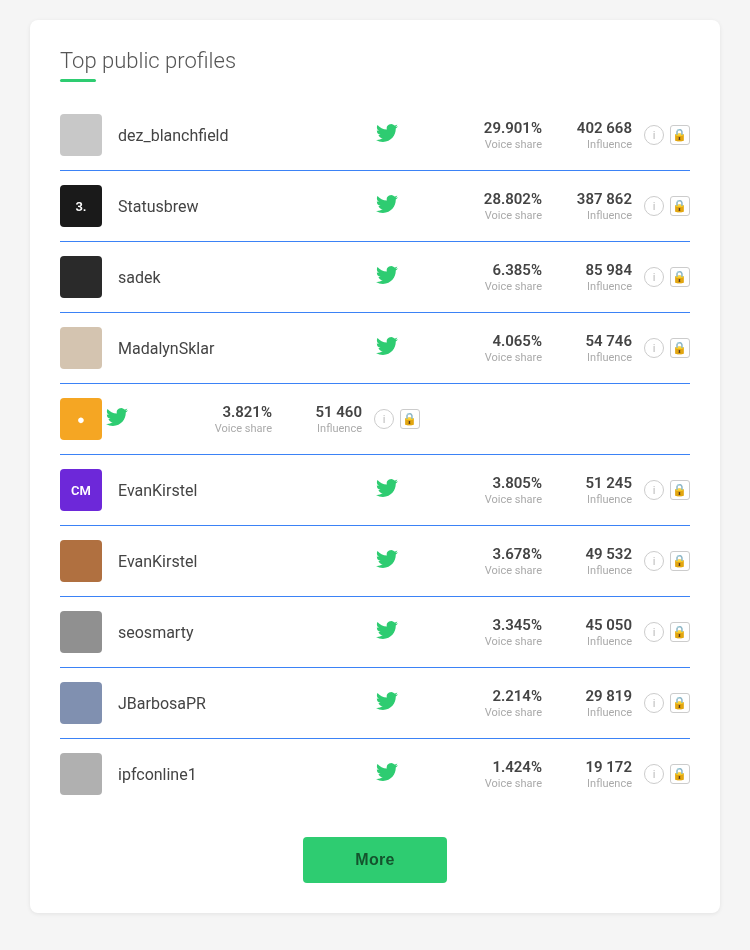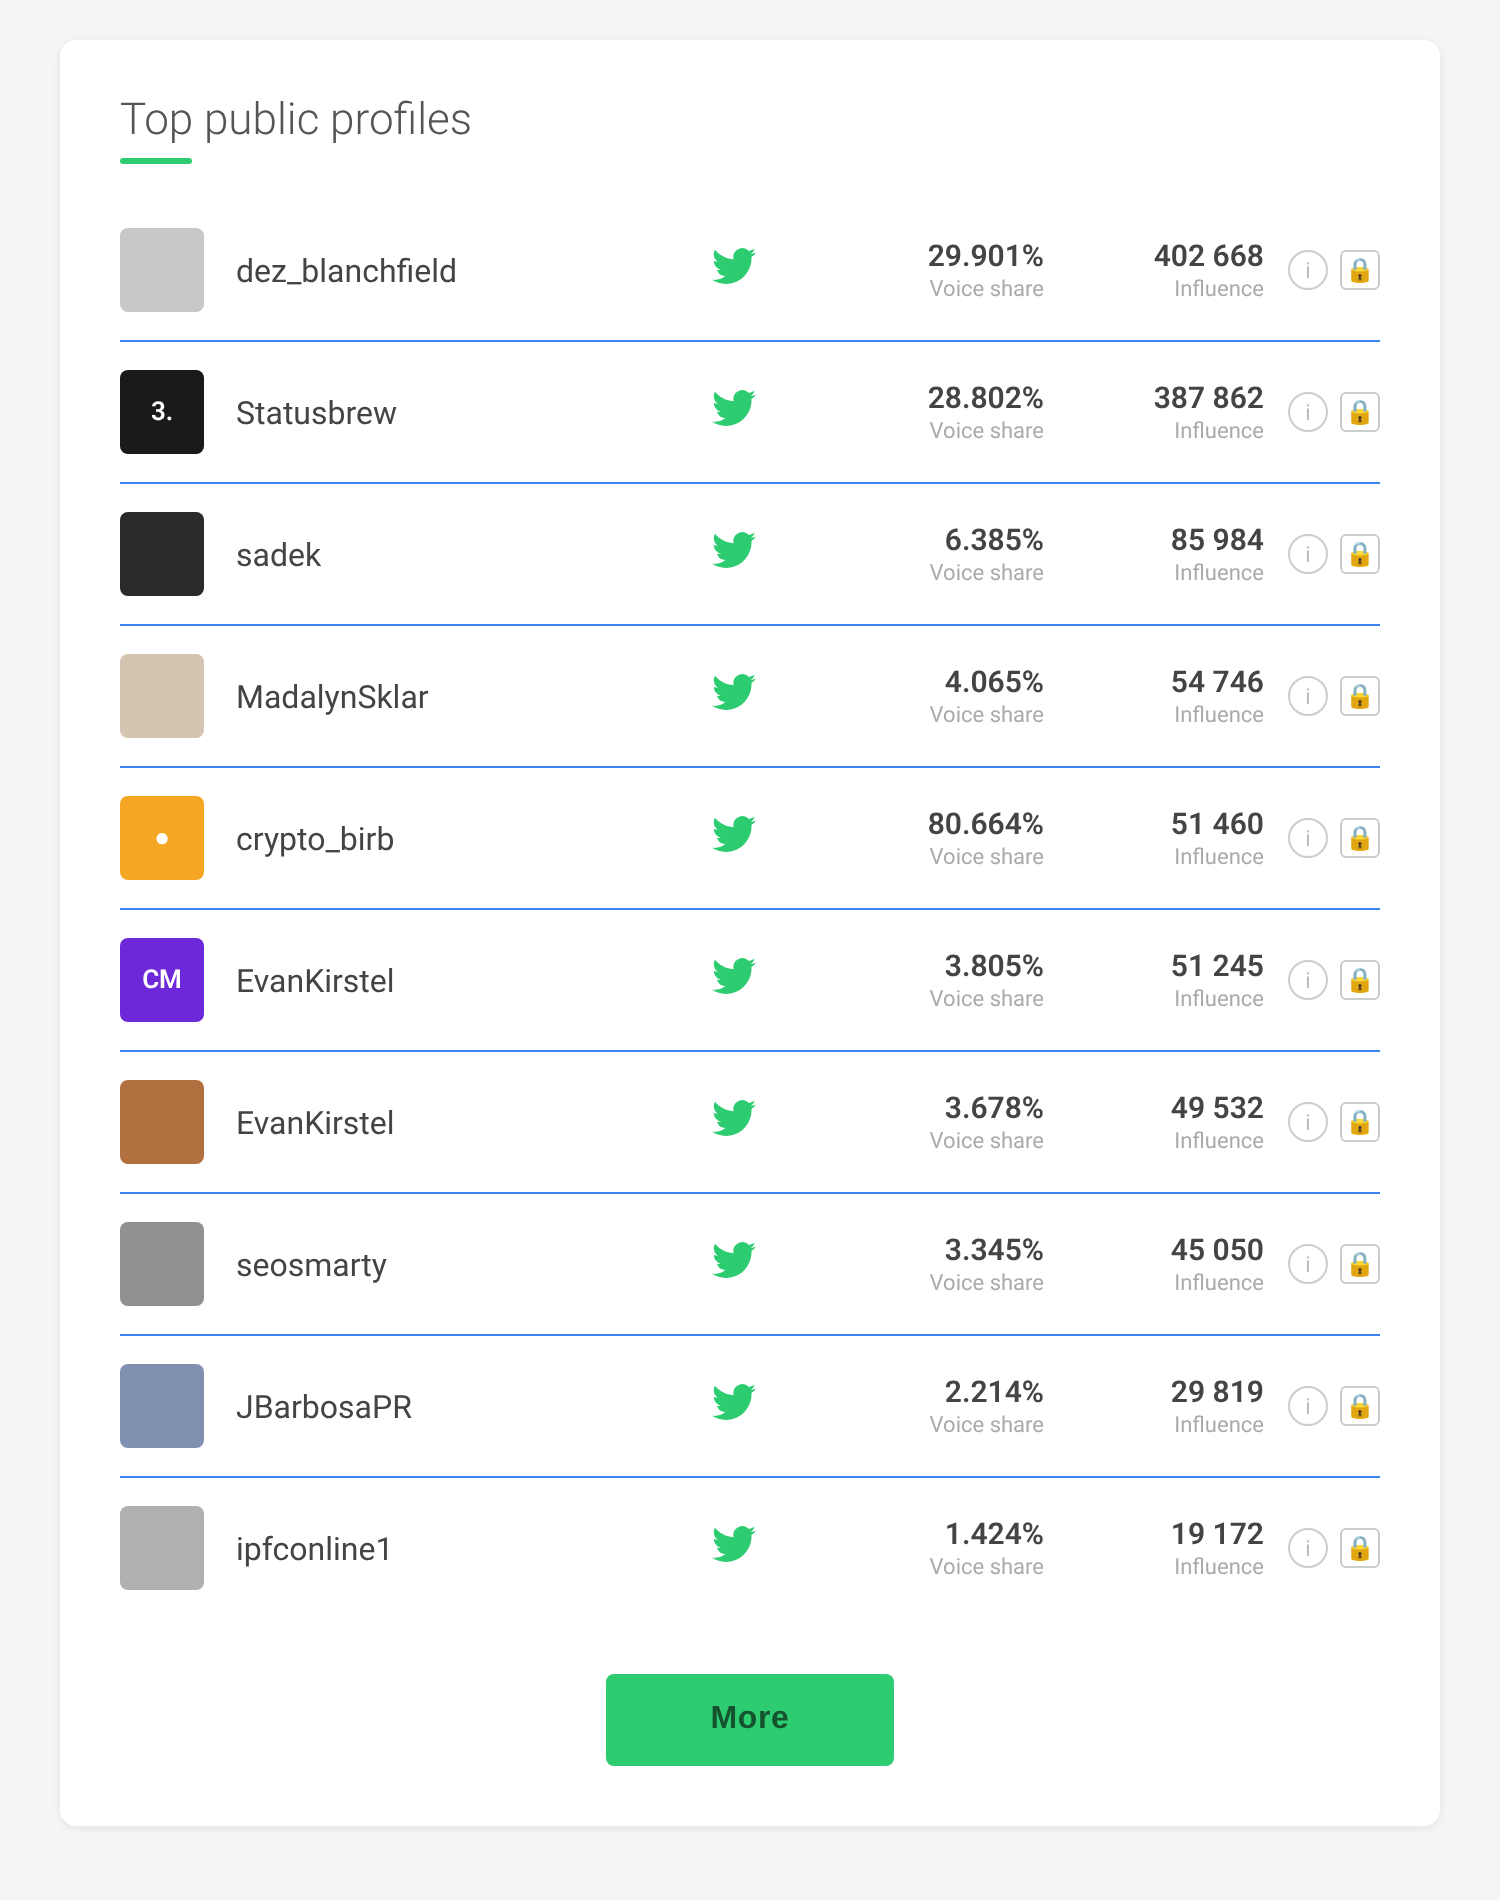--- a/index.html
+++ b/index.html
@@ -68,21 +68,20 @@
     }
     .twitter-icon {
       width: 30px;
       text-align: center;
       flex-shrink: 0;
       margin-right: 30px;
     }
     .stat-voice {
       text-align: right;
       min-width: 110px;
-      margin-right: 20px;
     }
     .stat-influence {
       text-align: right;
       min-width: 90px;
       margin-right: 12px;
     }
     .stat-value {
       font-size: 15px;
       font-weight: 600;
       color: #444;
@@ -230,28 +229,27 @@
     </div>
     <div class="actions">
       <div class="icon-info" title="Info">i</div>
       <div class="icon-lock" title="Lock">🔒</div>
     </div>
   </div>
       <div class="profile-row">
     <div class="avatar" style="background:#f5a623; color:#fff; font-weight:600; font-size:13px; border-radius:4px;">
       ●
     </div>
-    <span class="username">crypto_birb</span>
-    <div class="twitter-icon">
-      <svg xmlns="http://www.w3.org/2000/svg" viewBox="0 0 24 24" width="22" height="22" fill="#2ecc71">
-  <path d="M23.953 4.57a10 10 0 01-2.825.775 4.958 4.958 0 002.163-2.723c-.951.555-2.005.959-3.127 1.184a4.92 4.92 0 00-8.384 4.482C7.69 8.095 4.067 6.13 1.64 3.162a4.822 4.822 0 00-.666 2.475c0 1.71.87 3.213 2.188 4.096a4.904 4.904 0 01-2.228-.616v.06a4.923 4.923 0 003.946 4.827 4.996 4.996 0 01-2.212.085 4.936 4.936 0 004.604 3.417 9.867 9.867 0 01-6.102 2.105c-.39 0-.779-.023-1.17-.067a13.995 13.995 0 007.557 2.209c9.053 0 13.998-7.496 13.998-13.985 0-.21 0-.42-.015-.63A9.935 9.935 0 0024 4.59z"></path>
-</svg>
-    </div>
-    <div class="stat-voice">
-      <div class="stat-value">80.664%</div>
+    <div class="twitter-icon">
+      <svg xmlns="http://www.w3.org/2000/svg" viewBox="0 0 24 24" width="22" height="22" fill="#2ecc71">
+  <path d="M23.953 4.57a10 10 0 01-2.825.775 4.958 4.958 0 002.163-2.723c-.951.555-2.005.959-3.127 1.184a4.92 4.92 0 00-8.384 4.482C7.69 8.095 4.067 6.13 1.64 3.162a4.822 4.822 0 00-.666 2.475c0 1.71.87 3.213 2.188 4.096a4.904 4.904 0 01-2.228-.616v.06a4.923 4.923 0 003.946 4.827 4.996 4.996 0 01-2.212.085 4.936 4.936 0 004.604 3.417 9.867 9.867 0 01-6.102 2.105c-.39 0-.779-.023-1.17-.067a13.995 13.995 0 007.557 2.209c9.053 0 13.998-7.496 13.998-13.985 0-.21 0-.42-.015-.63A9.935 9.935 0 0024 4.59z"></path>
+</svg>
+    </div>
+    <div class="stat-voice">
+      <div class="stat-value">3.821%</div>
       <div class="stat-label">Voice share</div>
     </div>
     <div class="stat-influence">
       <div class="stat-value">51 460</div>
       <div class="stat-label">Influence</div>
     </div>
     <div class="actions">
       <div class="icon-info" title="Info">i</div>
       <div class="icon-lock" title="Lock">🔒</div>
     </div>

